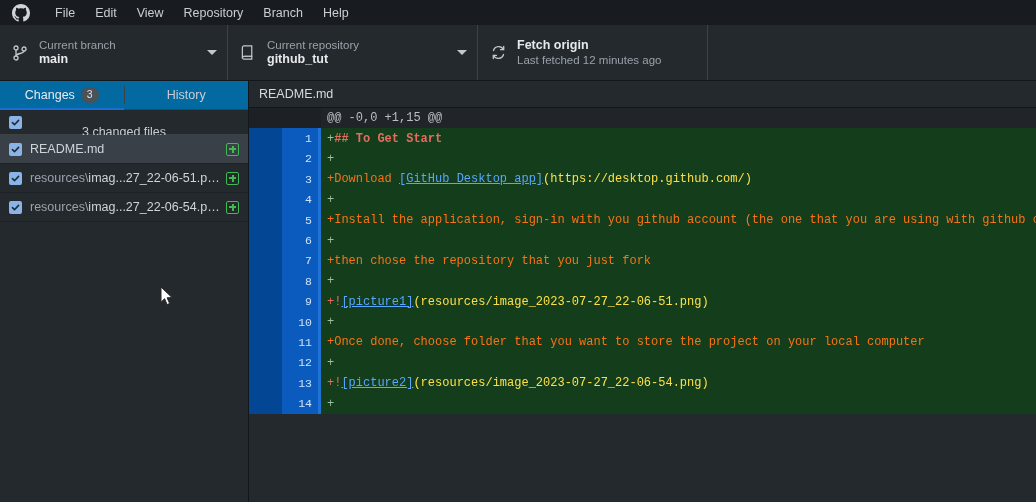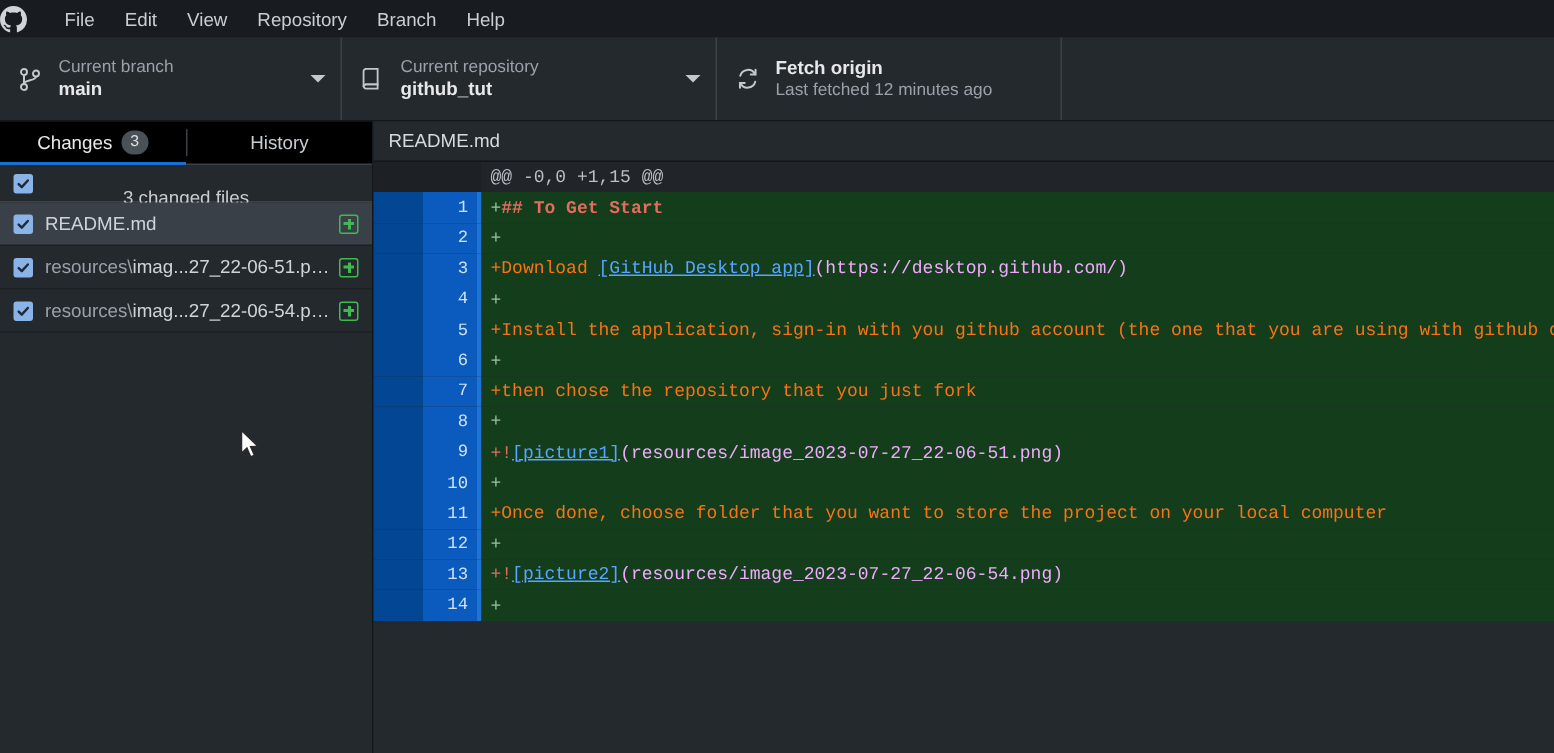--- a/index.html
+++ b/index.html
@@ -21,21 +21,21 @@
     height: 502px;
     background: #24292e;
   }
 
   
   .menubar {
     height: 25px;
     background: #181c20;
     display: flex;
     align-items: center;
-    padding-left: 0;
+    padding-left: 12px;
     box-sizing: border-box;
   }
   .gh-logo {
     width: 18px;
     height: 18px;
     margin-right: 16px;
     display: block;
   }
   .menu-item {
     font-size: 12.5px;
@@ -119,21 +119,21 @@
     min-width: 249px;
     background: #24292e;
     border-right: 1px solid #12171c;
     display: flex;
     flex-direction: column;
     box-sizing: border-box;
   }
   .tabs {
     display: flex;
     height: 28px;
-    background: #000000;
+    background: #0369a1;
     border-bottom: 1px solid #3b4248;
   }
   .tab {
     flex: 1;
     display: flex;
     align-items: center;
     justify-content: center;
     font-size: 12.5px;
     color: #c8cdd3;
     position: relative;
@@ -292,21 +292,21 @@
 
   
   .dline.add .gut-a { background: #034694; }
   .dline.add .gut-b { background: #0a5bbd; color: #cfe2f7; }
   .dline.add .gut-edge { background: #1f72d6; }
   .dline.add .dtext { background: #143d1c; color: #d6dbd7; }
 
   .tok-plus   { color: #9fbf9f; }
   .tok-head   { color: #e36c5f; font-weight: bold; }
   .tok-link   { color: #58a6ff; text-decoration: underline; }
-  .tok-url    { color: #f0abfc; }
+  .tok-url    { color: #fde047; }
   .tok-punct  { color: #f97316; }
   .tok-bang   { color: #e36c5f; }
 
   .diff-fill { background: #24292e; flex: 1; }
 
   
   .cursor {
     position: absolute;
     left: 160px;
     top: 286px;

